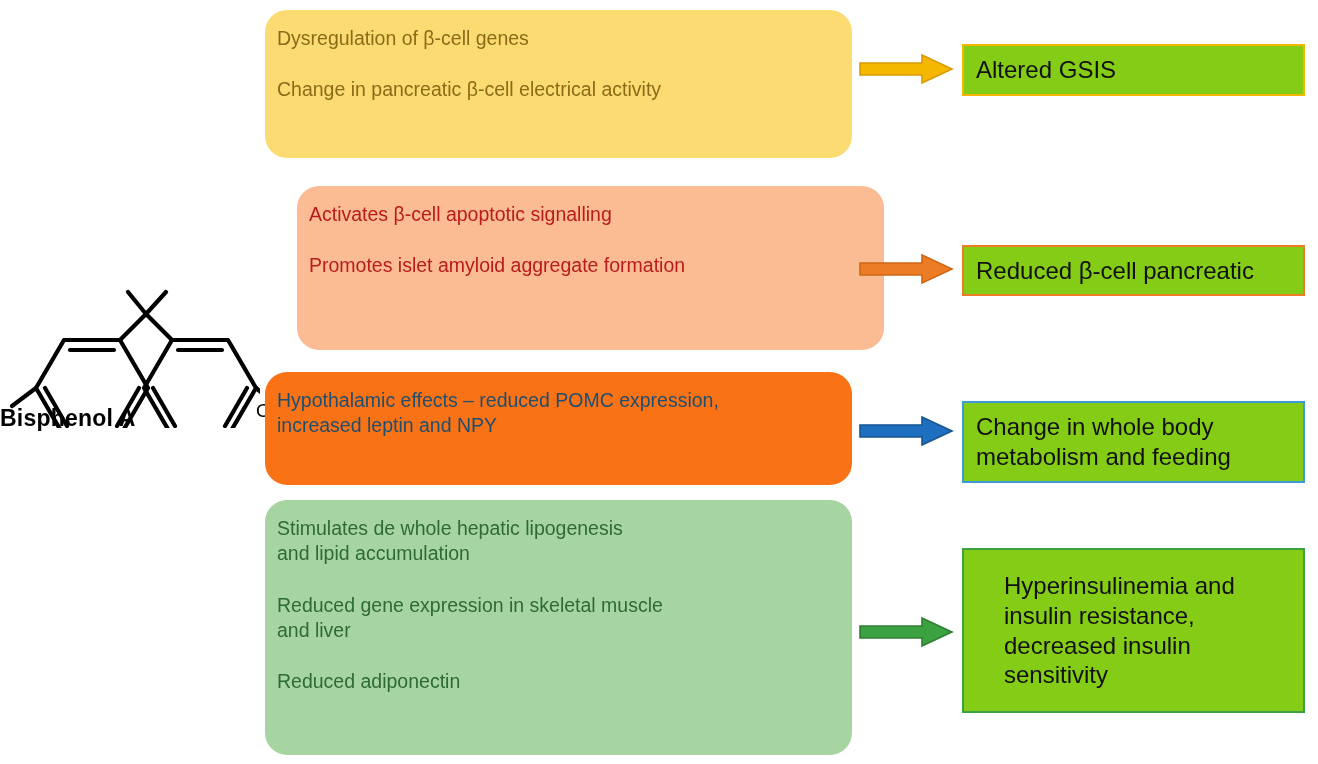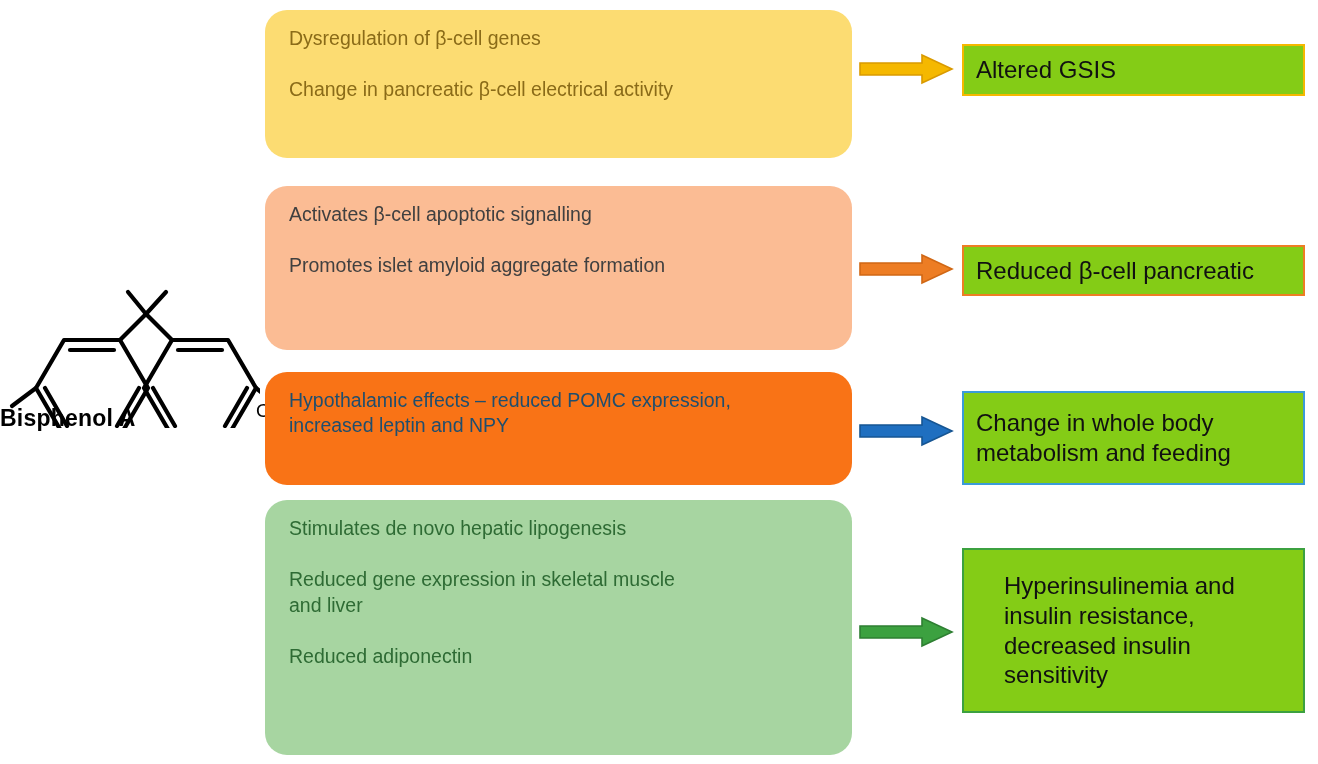--- a/index.html
+++ b/index.html
@@ -41,38 +41,39 @@
     letter-spacing: 0.2px;
   }
 
   
   .cause-box {
     position: absolute;
     left: 265px;
     width: 587px;
     border-radius: 22px;
     box-sizing: border-box;
-    padding: 16px 24px 16px 24px;
+    padding: 16px 24px 16px 12px;
     font-size: 19.5px;
     line-height: 1.30;
   }
   .cause-line { margin: 0; }
   .cause-gap { height: 26px; }
 
   .box-yellow {
     top: 10px;
     height: 148px;
     background: #FCDC72;
     color: #8A6B18;
   }
   .box-orange {
     top: 186px;
     height: 164px;
     background: #FBBC94;
-    color: #404040;
+    color: #b91c1c;
+    margin-left: 32px;
   }
   .box-blue {
     top: 372px;
     height: 113px;
     background: #f97316;
     color: #1F4E6E;
   }
   .box-green {
     top: 500px;
     height: 255px;
@@ -90,21 +91,21 @@
     box-sizing: border-box;
     display: flex;
     align-items: center;
     padding: 6px 12px;
     font-size: 24px;
     line-height: 1.24;
     color: #111111;
   }
   .out-yellow { top: 44px;  height: 52px;  border-color: #F5B800; }
   .out-orange { top: 245px; height: 51px;  border-color: #ED7D24; }
-  .out-blue   { top: 391px; height: 94px;  border-color: #3B9BD9; padding-left: 12px; }
+  .out-blue   { top: 401px; height: 82px;  border-color: #3B9BD9; padding-left: 12px; }
   .out-green  { top: 548px; height: 165px; border-color: #3CA140; padding-left: 40px; }
 
   
   .arrow {
     position: absolute;
     left: 858px;
     width: 96px;
     height: 34px;
   }
   .arrow svg { display: block; width: 96px; height: 34px; }
@@ -184,21 +185,22 @@
   <div class="arrow ar-blue">
     <svg viewBox="0 0 96 34" xmlns="http://www.w3.org/2000/svg">
       <polygon points="2,11 64,11 64,3 94,17 64,31 64,23 2,23" fill="#1F6FC0" stroke="#165592" stroke-width="1.6"></polygon>
     </svg>
   </div>
   <div class="outcome-box out-blue">
     <span>Change in whole body metabolism and feeding</span>
   </div>
 
   <div class="cause-box box-green">
-    <p class="cause-line">Stimulates de novo hepatic lipogenesis</p>
+    <p class="cause-line">Stimulates de whole hepatic lipogenesis</p>
+    <p class="cause-line">and lipid accumulation</p>
     <div class="cause-gap"></div>
     <p class="cause-line">Reduced gene expression in skeletal muscle</p>
     <p class="cause-line">and liver</p>
     <div class="cause-gap"></div>
     <p class="cause-line">Reduced  adiponectin</p>
   </div>
   <div class="arrow ar-green">
     <svg viewBox="0 0 96 34" xmlns="http://www.w3.org/2000/svg">
       <polygon points="2,11 64,11 64,3 94,17 64,31 64,23 2,23" fill="#3CA140" stroke="#2E7F32" stroke-width="1.6"></polygon>
     </svg>

